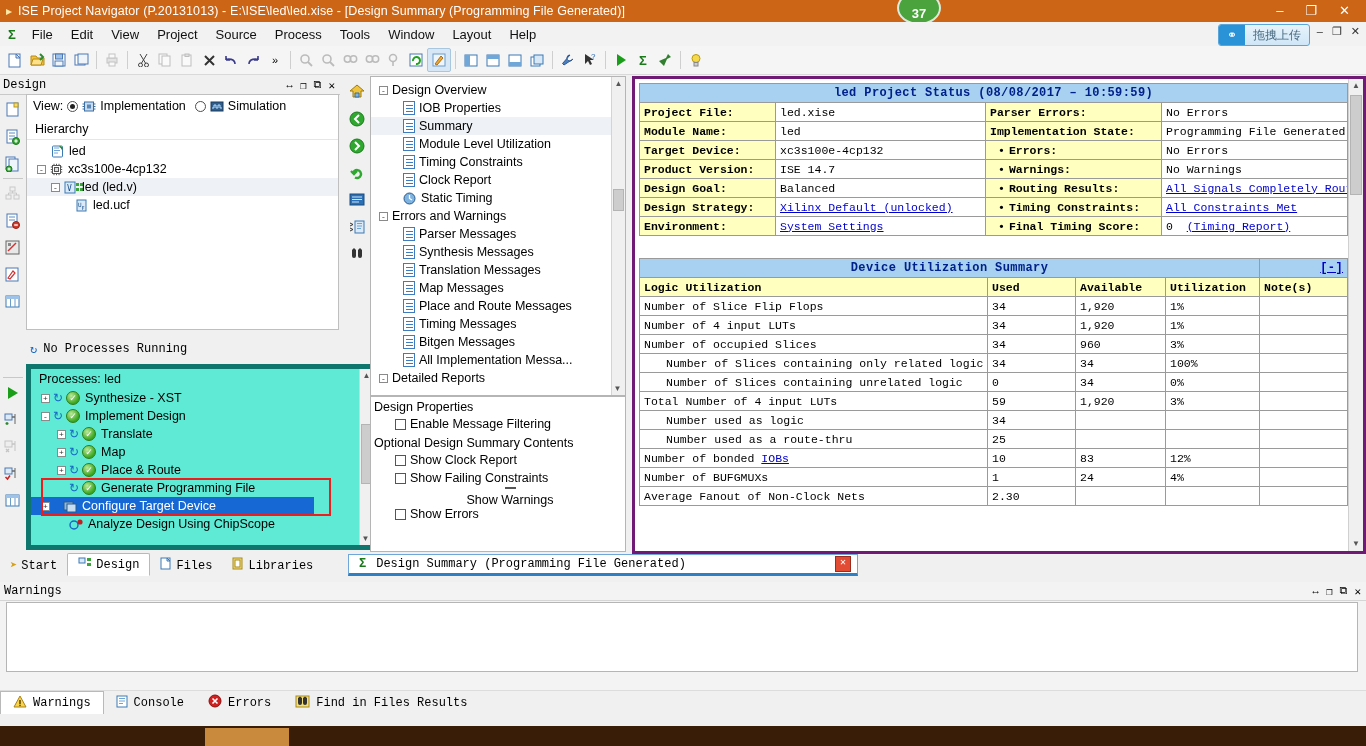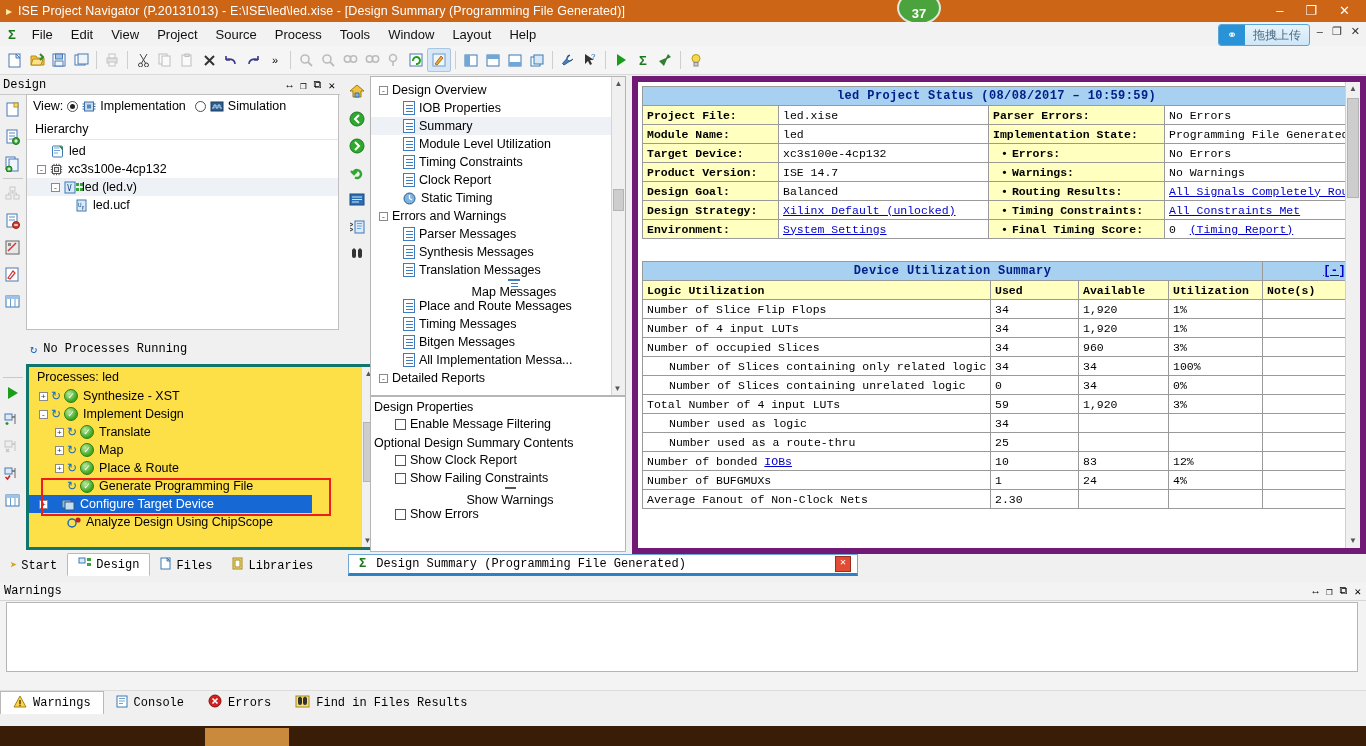--- a/index.html
+++ b/index.html
@@ -70,21 +70,21 @@
   .ic{display:inline-block;width:14px;height:13px;vertical-align:-2px;}
   .hier-head{font-size:12.5px;padding:4px 0 3px 8px;border-bottom:1px solid #e6e6e6;}
   .tree{font-size:12.5px;padding-top:2px;}
   .trow{height:18px;display:flex;align-items:center;gap:4px;padding-left:8px;white-space:nowrap;}
   .sel-soft{background:#eef1f5;}
   .exp{width:9px;height:9px;border:1px solid #8a8a8a;background:#fff;font-size:8px;line-height:7px;text-align:center;color:#333;display:inline-block;box-sizing:border-box;font-family:"Liberation Mono",monospace;}
 
   
   .proc-panel{position:absolute;left:0;top:338px;width:340px;height:212px;}
   .proc-status{height:22px;display:flex;align-items:center;gap:6px;padding-left:30px;font-size:12px;font-family:"Liberation Mono",monospace;background:#f0f0f0;}
-  .proc-body{position:absolute;left:26px;top:26px;width:352px;height:186px;background:#fde047;border:3px solid #0f766e;box-sizing:border-box;overflow:hidden;}
+  .proc-body{position:absolute;left:26px;top:26px;width:352px;height:186px;background:#5eead4;border:5px solid #0f766e;box-sizing:border-box;overflow:hidden;}
   .proc-title{font-size:12.5px;padding:3px 0 3px 8px;}
   .prow{height:18px;display:flex;align-items:center;gap:3px;font-size:12.5px;white-space:nowrap;}
   .prow .lbl{padding-left:2px;text-align:center;}
   .green-check{width:14px;height:14px;border-radius:50%;background:radial-gradient(circle at 35% 32%,#b9ea9a,#3aa51e 70%);border:1px solid #2c7d16;color:#fff;font-size:9px;line-height:12px;text-align:center;display:inline-block;box-sizing:border-box;}
   .recycle{color:#1668c4;font-size:12px;}
   .redbox{
     position:absolute;left:41px;top:140px;width:290px;height:38px;
     border:2px solid #ee1c1c;box-sizing:border-box;pointer-events:none;
   }
   .hl{background:#1669d4;color:#fff;}
@@ -99,21 +99,21 @@
   
   .midpanel{position:absolute;left:370px;top:76px;width:256px;height:320px;background:#fff;border:1px solid #b5b5b5;box-sizing:border-box;overflow:hidden;}
   .mrow{height:18px;display:flex;align-items:center;gap:4px;font-size:12.5px;white-space:nowrap;}
   .doc-ic{width:12px;height:14px;background:#fff;border:1px solid #3f7cbf;display:inline-block;position:relative;box-sizing:border-box;}
   .doc-ic::after{content:"";position:absolute;left:2px;top:3px;width:7px;height:1px;background:#3f7cbf;box-shadow:0 3px 0 #3f7cbf,0 6px 0 #3f7cbf;}
   .midprops{position:absolute;left:370px;top:396px;width:256px;height:156px;background:#fff;border:1px solid #b5b5b5;box-sizing:border-box;}
   .cbox{width:11px;height:11px;border:1px solid #555;background:#fff;display:inline-block;box-sizing:border-box;}
   .ptitle{font-size:12.5px;padding:3px 0 1px 3px;}
 
   
-  .summary{position:absolute;left:632px;top:76px;width:734px;height:478px;background:#fff;border:6px solid #701a75;box-sizing:border-box;overflow:hidden;}
+  .summary{position:absolute;left:632px;top:76px;width:734px;height:478px;background:#fff;border:3px solid #701a75;box-sizing:border-box;overflow:hidden;}
   .sum-inner{padding:4px 4px 0 4px;}
   table.xt{border-collapse:collapse;font-family:"Liberation Mono",monospace;font-size:11.5px;table-layout:fixed;width:708px;}
   table.xt td,table.xt th{border:1px solid #9a9a9a;padding:1px 4px;height:16px;vertical-align:middle;}
   .t-head{background:#a8d0f0;color:#00218a;font-weight:bold;text-align:center;font-size:12px;letter-spacing:.4px;}
   .k{background:#ffffc0;font-weight:bold;white-space:nowrap;}
   .v{background:#fff;white-space:nowrap;overflow:hidden;}
   .lk{color:#0000cc;text-decoration:underline;}
   .num{text-align:left;}
   .bullet::before{content:"\2022";margin:0 4px 0 8px;}
   .ind1{padding-left:26px !important;}
@@ -692,21 +692,21 @@
         <span>Parser Messages</span>
       </div>
       <div class="mrow" style="padding-left:32px;">
         <span class="doc-ic"></span>
         <span>Synthesis Messages</span>
       </div>
       <div class="mrow" style="padding-left:32px;">
         <span class="doc-ic"></span>
         <span>Translation Messages</span>
       </div>
-      <div class="mrow" style="padding-left:32px;flex-direction:column;">
+      <div class="mrow" style="padding-left:32px;">
         <span class="doc-ic"></span>
         <span>Map Messages</span>
       </div>
       <div class="mrow" style="padding-left:32px;">
         <span class="doc-ic"></span>
         <span>Place and Route Messages</span>
       </div>
       <div class="mrow" style="padding-left:32px;">
         <span class="doc-ic"></span>
         <span>Timing Messages</span>

